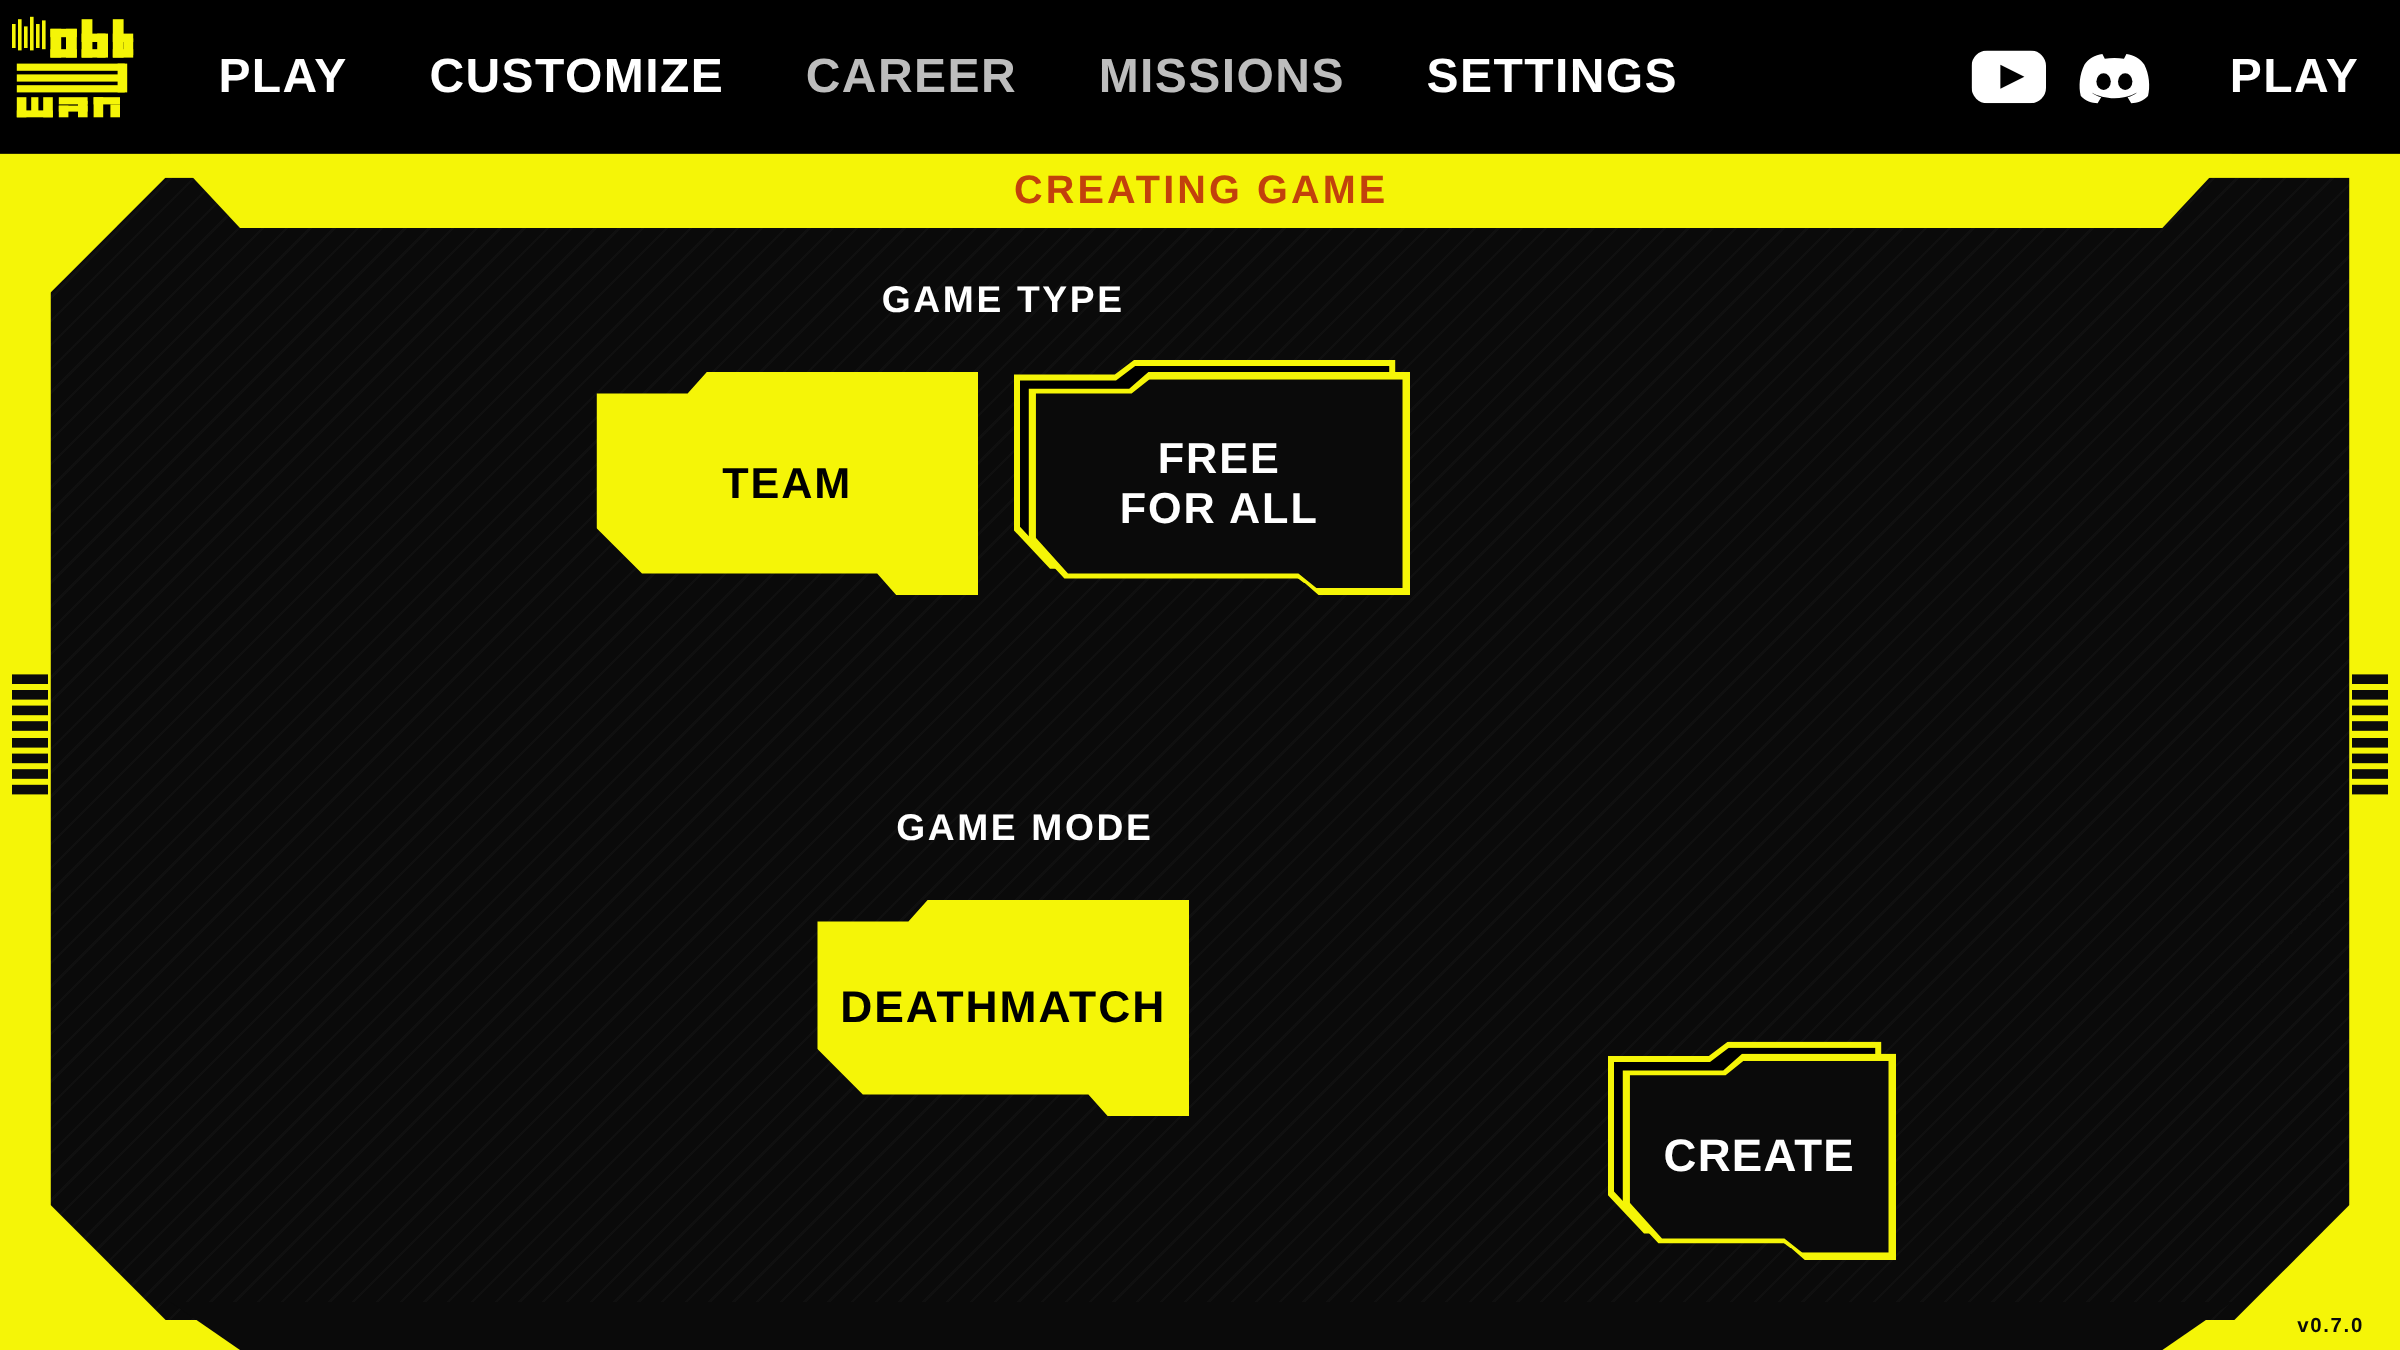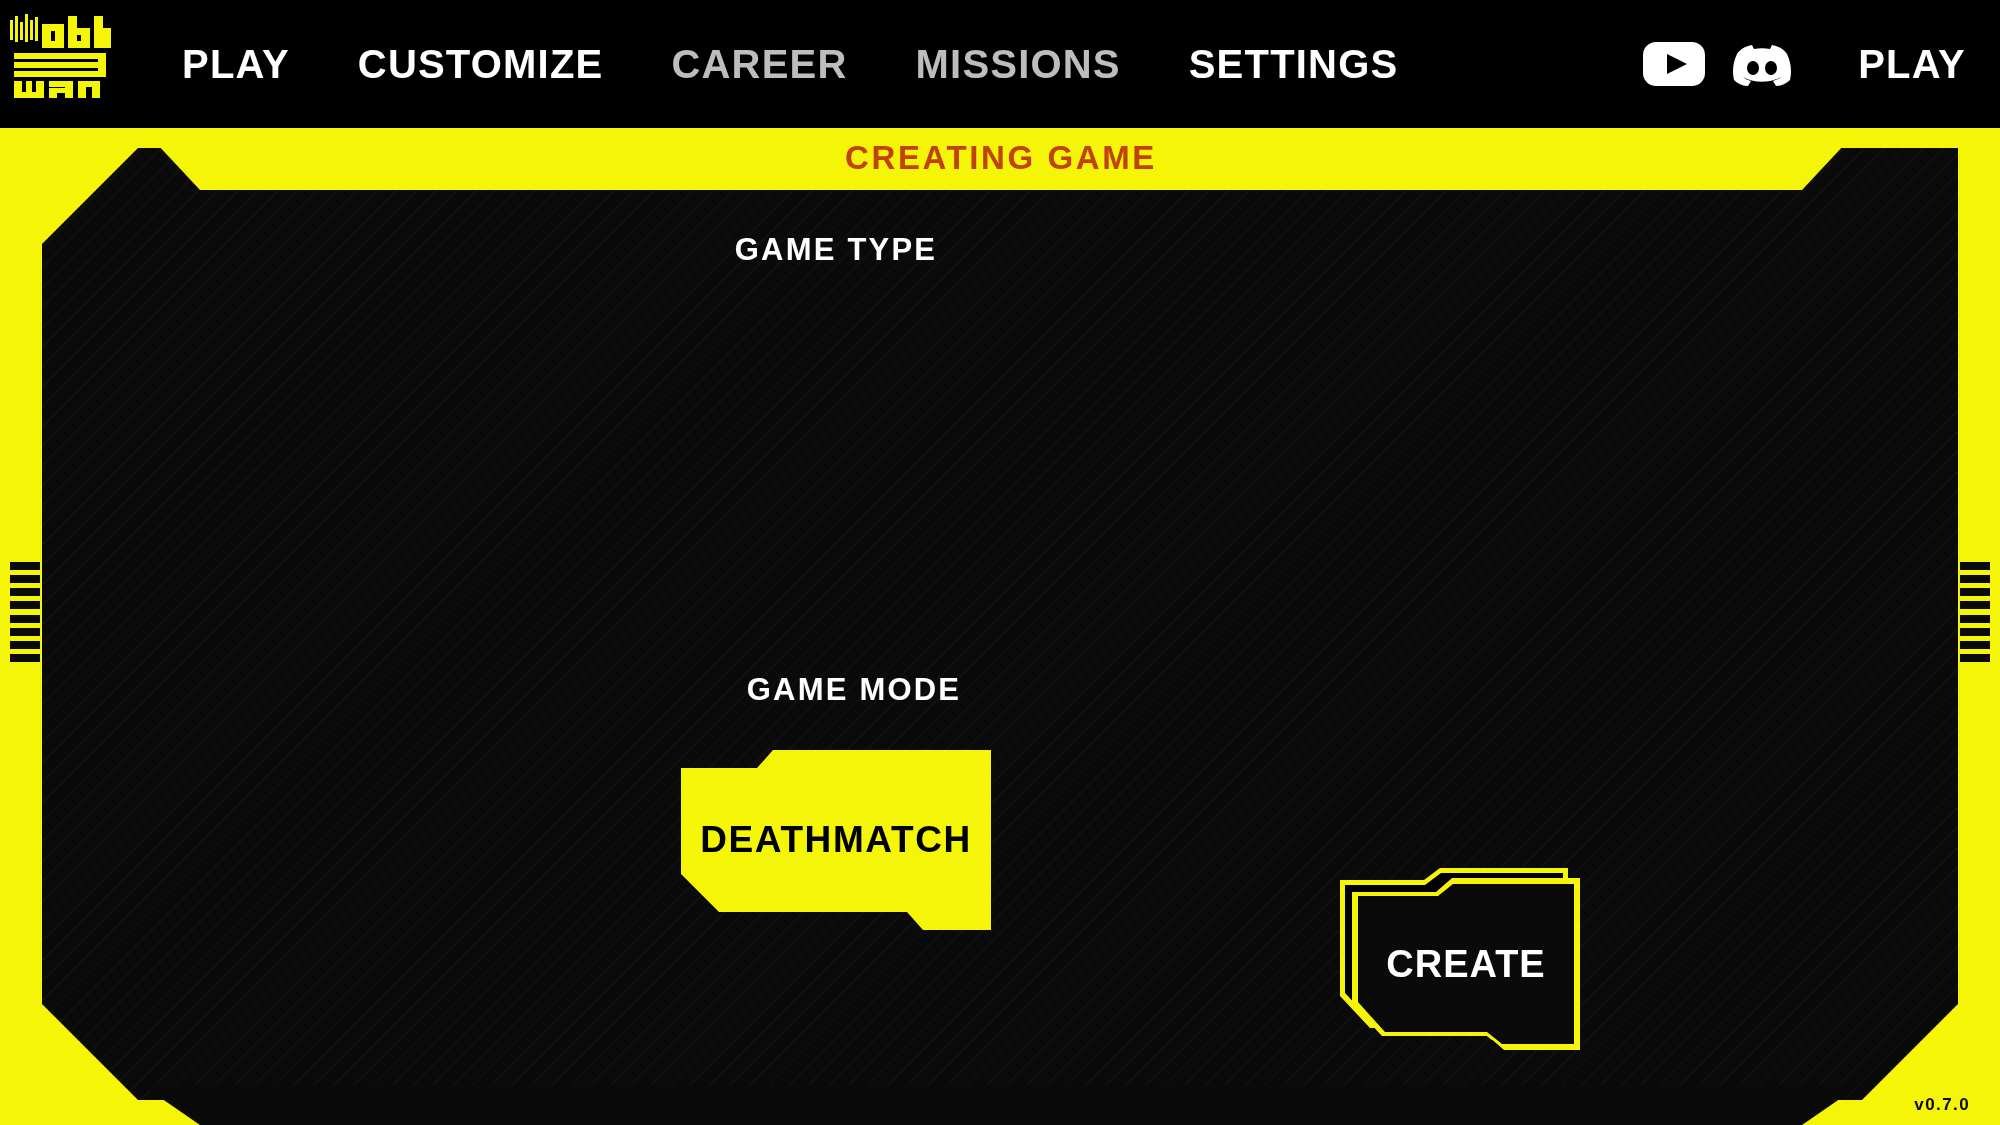--- a/index.html
+++ b/index.html
@@ -397,20 +397,37 @@
     <span></span>
     <span></span>
     <span></span>
     <span></span>
   </div>
 
   <div class="content">
 
     <div class="section-label" id="label-game-type">GAME TYPE</div>
 
+    <div class="btn-row" id="row-game-type">
+
+      <div class="btn-solid" id="btn-team">
+        <div class="btn-label">TEAM</div>
+      </div>
+
+      <div class="btn-outline">
+        <div class="ghost"></div>
+        <div class="face">
+          <div class="btn-label">
+            <span>FREE</span><br>
+            <span>FOR ALL</span>
+          </div>
+        </div>
+      </div>
+
+    </div>
 
     <div class="section-label" id="label-game-mode">GAME MODE</div>
 
     <div class="btn-row" id="row-game-mode">
       <div class="btn-solid" id="btn-deathmatch">
         <div class="btn-label">DEATHMATCH</div>
       </div>
     </div>
 
     <div class="btn-outline" id="btn-create">

